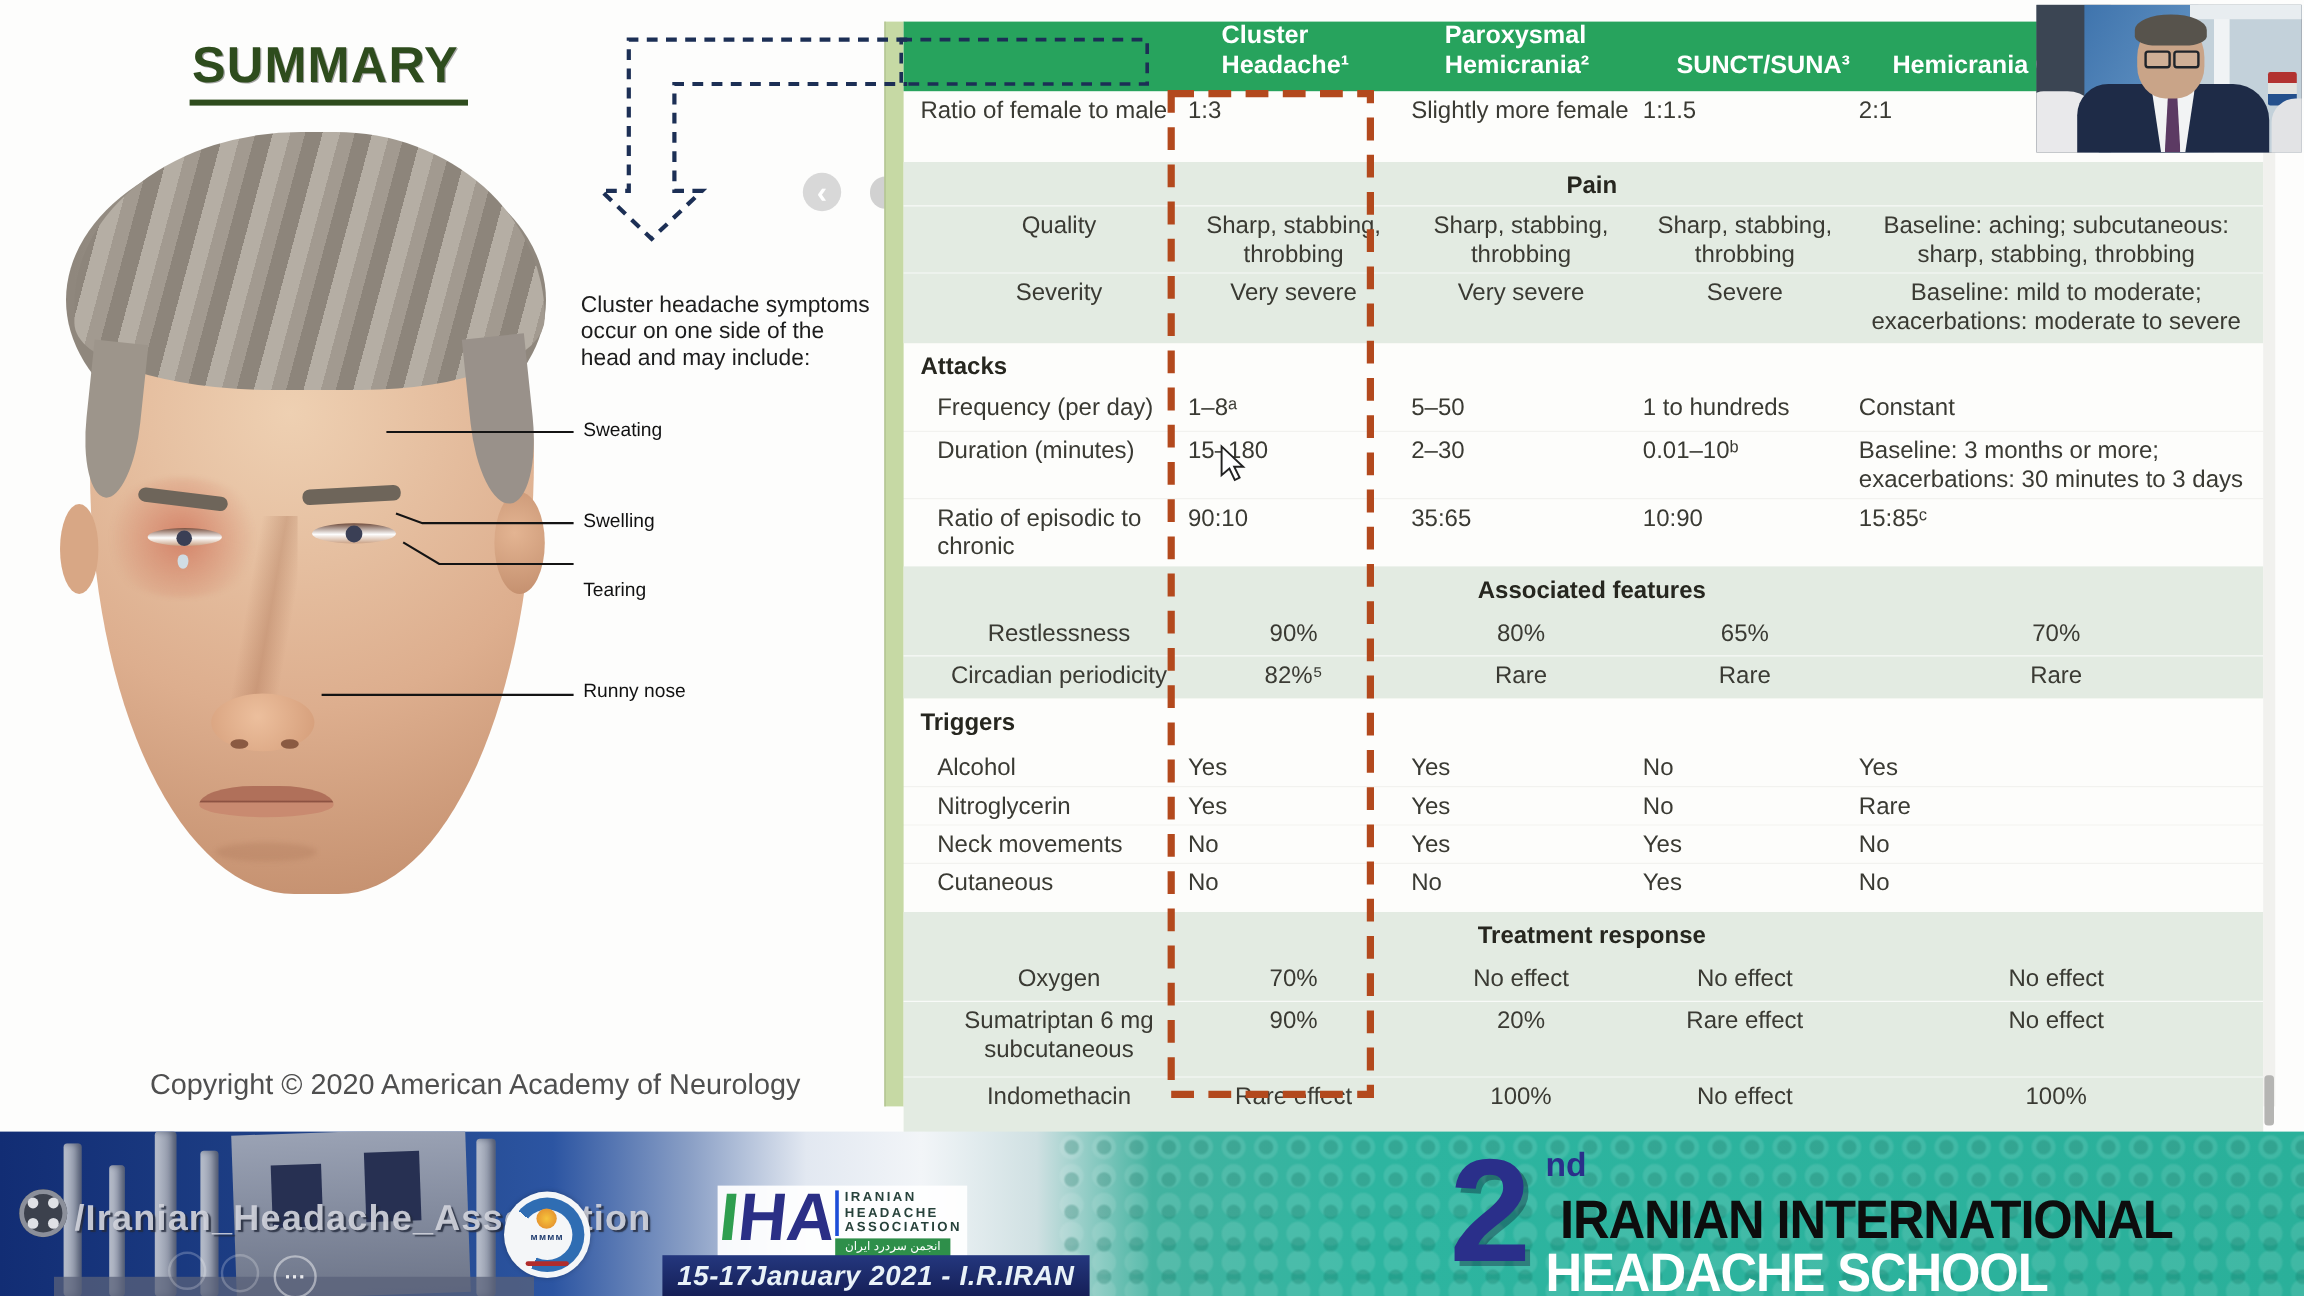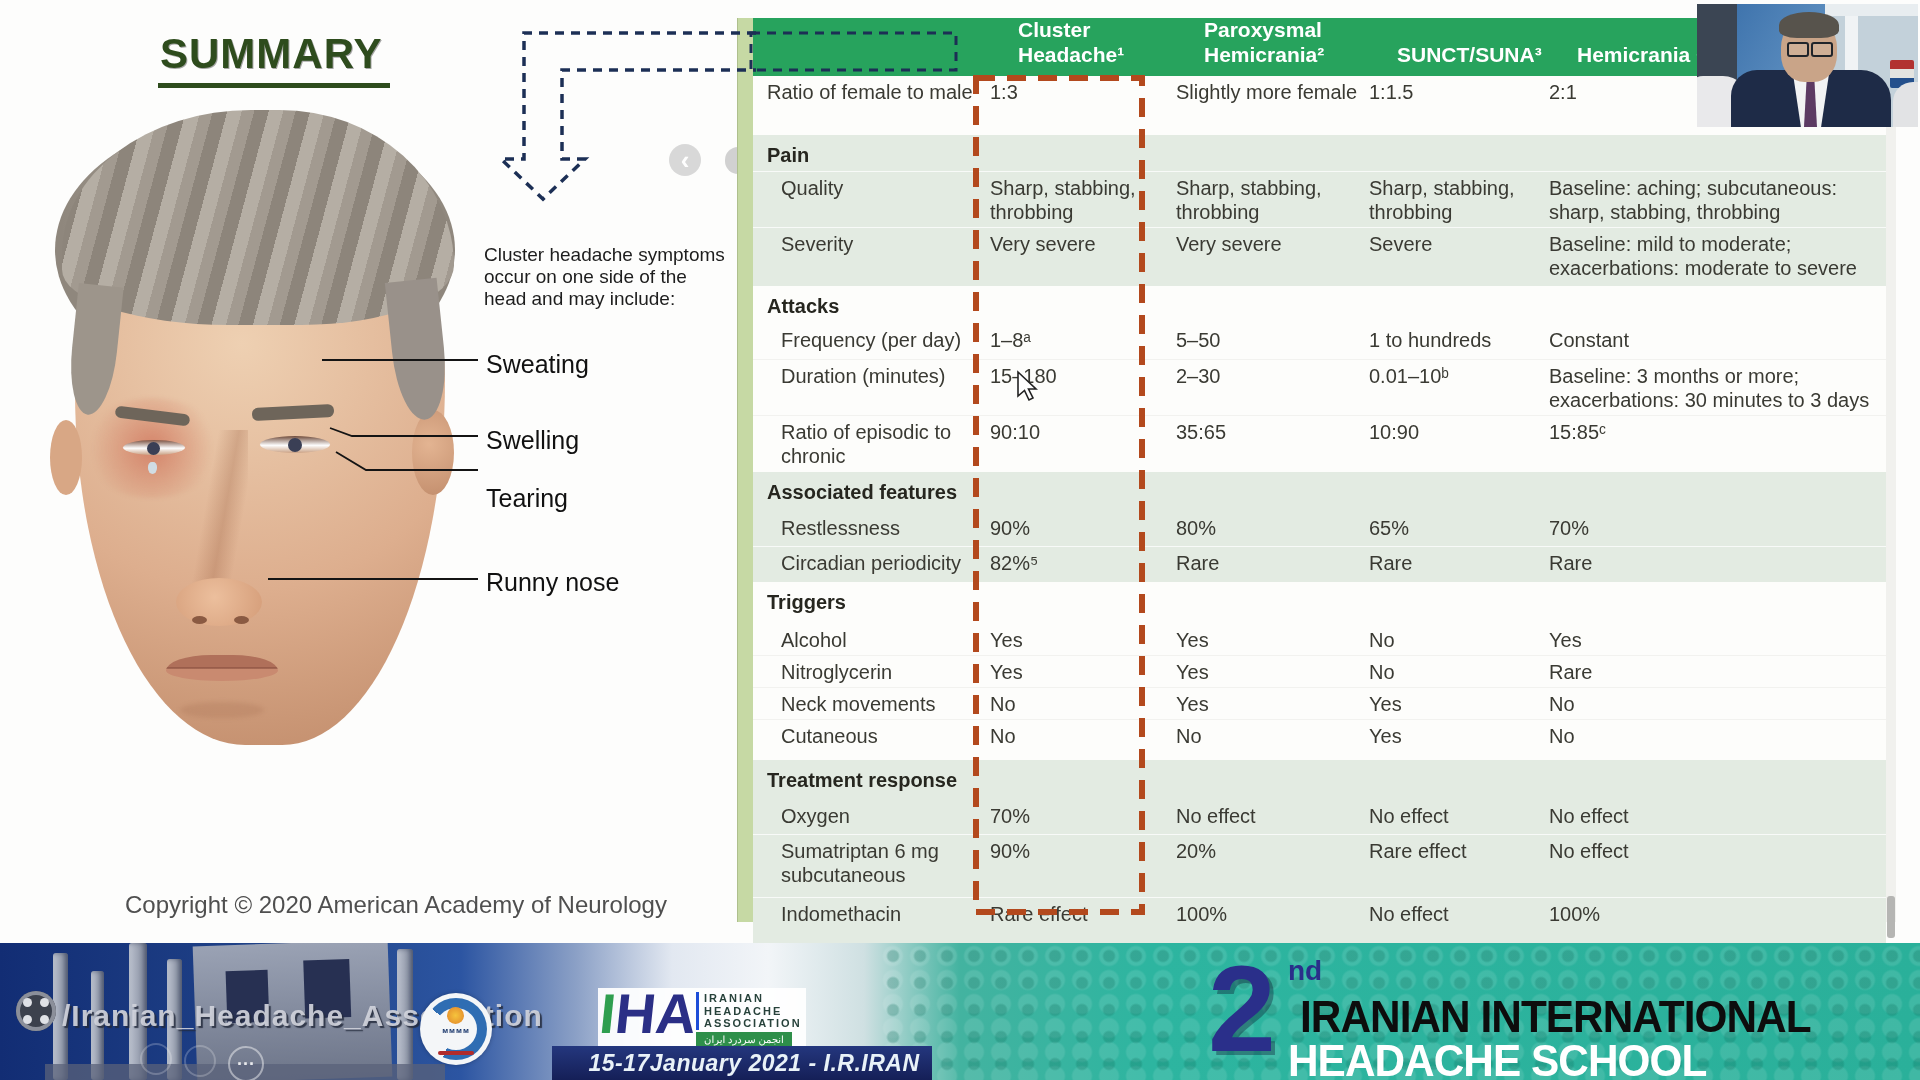--- a/index.html
+++ b/index.html
@@ -4,21 +4,21 @@
 <style>
   html,body{margin:0;padding:0;background:#888;}
   #screen{position:relative;width:1920px;height:1080px;overflow:hidden;background:#fdfdfc;
           font-family:"Liberation Sans",sans-serif;color:#35352f;}
   .abs{position:absolute;}
 
   
   #summaryTitle{left:158px;top:30px;font-size:42px;font-weight:bold;letter-spacing:1px;
     color:#2e4c1d;border-bottom:5px solid #2e4c1d;padding:0 8px 5px 2px;text-shadow:1px 1px 0 rgba(0,0,0,.35);}
   #caption{left:484px;top:244px;width:248px;font-size:19px;line-height:1.16;color:#1d1d1d;}
-  .faceLabel{left:486px;font-size:25px;color:#111;}
+  .faceLabel{left:486px;font-size:16px;color:#111;}
   #copyright{left:125px;top:891px;font-size:24px;color:#4f4f4f;}
 
   
   #navPrev{left:669px;top:144px;width:32px;height:32px;border-radius:50%;background:#d7d7d7;
     color:#fff;font-size:26px;font-weight:bold;display:flex;align-items:center;justify-content:center;
     line-height:1;opacity:.95;}
   #navNext{left:725px;top:147px;width:13px;height:27px;border-radius:14px 0 0 14px;background:#c6c6c6;opacity:.8;}
 
   
   #faceWrap{left:20px;top:110px;width:450px;height:645px;}
@@ -57,21 +57,21 @@
      background:linear-gradient(#b0705a 45%,#8a5040 50%,#c98a70 55%);}
   .chin{left:160px;top:592px;width:84px;height:16px;border-radius:50%;background:rgba(150,95,65,.18);filter:blur(2px);}
 
   
   #strip{left:737px;top:18px;width:16px;height:904px;background:#c6d9a4;border-left:1px solid #aebf8d;}
   #tbl{left:753px;top:18px;width:1133px;height:904px;background:#fdfdfb;font-size:20px;line-height:1.18;}
   .thead{display:grid;grid-template-columns:235px 186px 193px 180px 339px;height:58px;background:#27a35d;padding-left:28px;}
   .th{display:flex;align-items:flex-end;color:#fff;font-weight:bold;font-size:21px;padding:0 6px 8px 2px;}
   .trow{display:grid;grid-template-columns:235px 186px 193px 180px 339px;border-top:1px solid rgba(60,60,50,.06);}
   .tsec{display:block;}
-  .shaded{background:#e3ebe2;}
+  .shaded{background:#e3ebe2;text-align:center;}
   .shaded .trow{border-top:1px solid rgba(255,255,255,.75);}
   .tsechdr{font-weight:bold;color:#26261f;padding:9px 0 0 14px;}
   .tlabel{padding:5px 4px 0 28px;color:#3a3a33;}
   .tlabel.top{padding-left:14px;}
   .tcell{padding:5px 8px 0 2px;color:#3a3a33;}
   #scrollTrack{left:1886px;top:18px;width:10px;height:904px;background:#f1f1ee;}
   #scrollThumb{left:1887px;top:896px;width:8px;height:42px;background:#b5b5b3;border-radius:3px;}
 
   
   #webcam{left:1697px;top:4px;width:221px;height:123px;background:#57636f;overflow:hidden;}
@@ -125,21 +125,21 @@
   #emblem .mm{position:absolute;left:0;right:0;top:33px;text-align:center;font-size:8px;font-weight:bold;color:#1d3a6e;letter-spacing:1px;}
   #emblem .rd{position:absolute;left:18px;top:58px;width:36px;height:4px;border-radius:2px;background:#b02c2c;}
   #ihaLogo{position:absolute;left:598px;top:45px;width:200px;height:62px;background:rgba(255,255,255,.92);padding:2px 4px;}
   #ihaLetters{position:absolute;left:2px;top:-2px;font-size:56px;font-weight:900;transform:skewX(-6deg);line-height:1;}
   #ihaLetters .gi{color:#2e9e4f;} #ihaLetters .nv{color:#2b2f86;}
   #ihaStack{position:absolute;left:98px;top:4px;border-left:3px solid #1d4ed8;padding-left:5px;}
   #ihaStack div{font-size:11px;font-weight:bold;letter-spacing:2px;color:#27423b;line-height:1.15;}
   #ihaPersian{position:absolute;left:98px;top:44px;width:96px;height:15px;background:#2e8f4a;color:#fff;
      font-size:10px;text-align:center;line-height:15px;}
   #dateBar{position:absolute;left:552px;top:103px;width:356px;height:34px;
-     background:linear-gradient(#24377e,#151f57);display:flex;align-items:center;justify-content:center;padding-left:24px;}
+     background:linear-gradient(#24377e,#151f57);display:flex;align-items:center;justify-content:center;}
   #dateBar span{font-size:23px;font-weight:bold;font-style:italic;color:#e9f2f8;letter-spacing:.5px;}
   #edition{position:absolute;left:1208px;top:5px;font-size:122px;font-weight:900;color:#2a2f8a;line-height:1;
      text-shadow:4px 4px 0 rgba(10,15,40,.35);}
   #editionSup{position:absolute;left:1288px;top:12px;font-size:28px;font-weight:900;color:#2a2f8a;}
   #bTitle1{position:absolute;left:1300px;top:48px;font-size:45px;font-weight:900;color:#0d0d0d;
      transform:scaleX(.94);transform-origin:left;letter-spacing:-1px;white-space:nowrap;}
   #bTitle2{position:absolute;left:1288px;top:92px;font-size:45px;font-weight:900;color:#fff;
      transform:scaleX(.94);transform-origin:left;letter-spacing:-1px;white-space:nowrap;}
 
   

